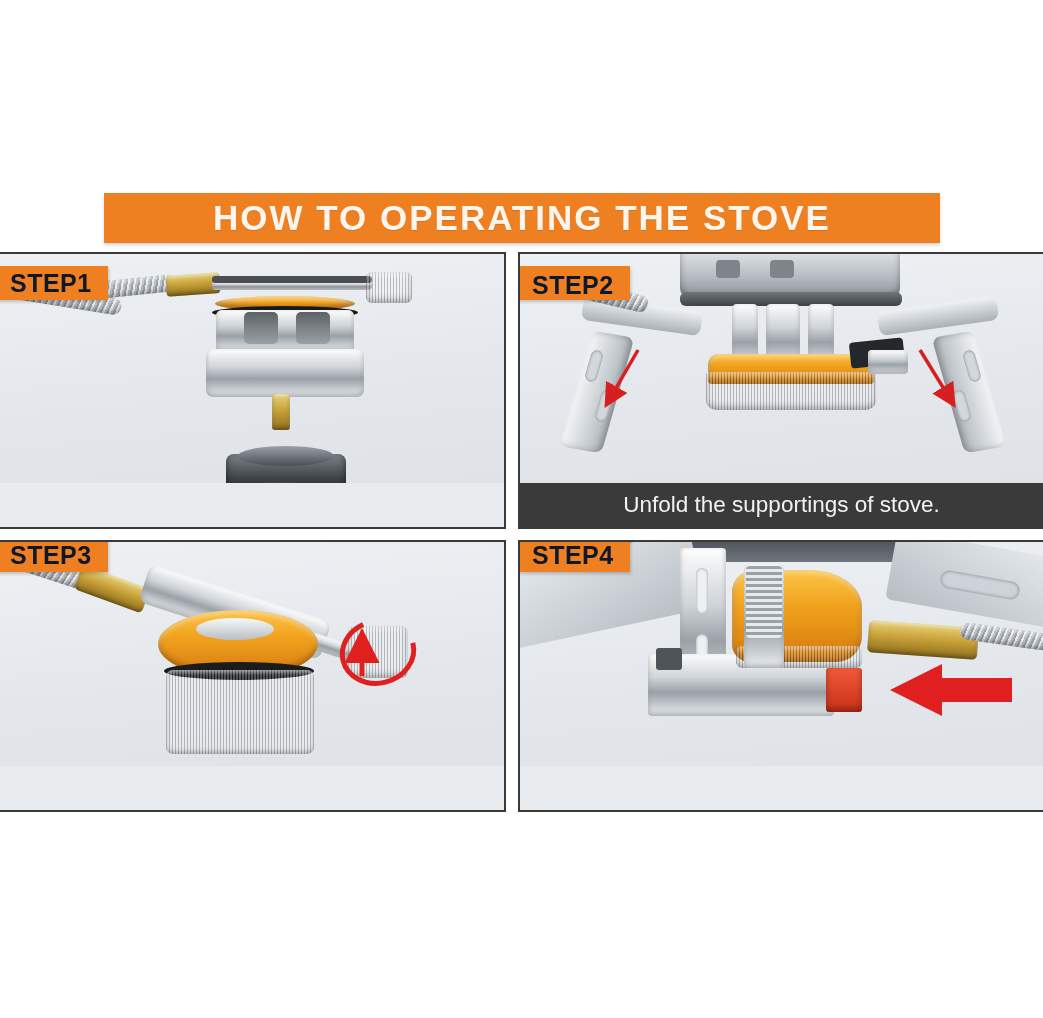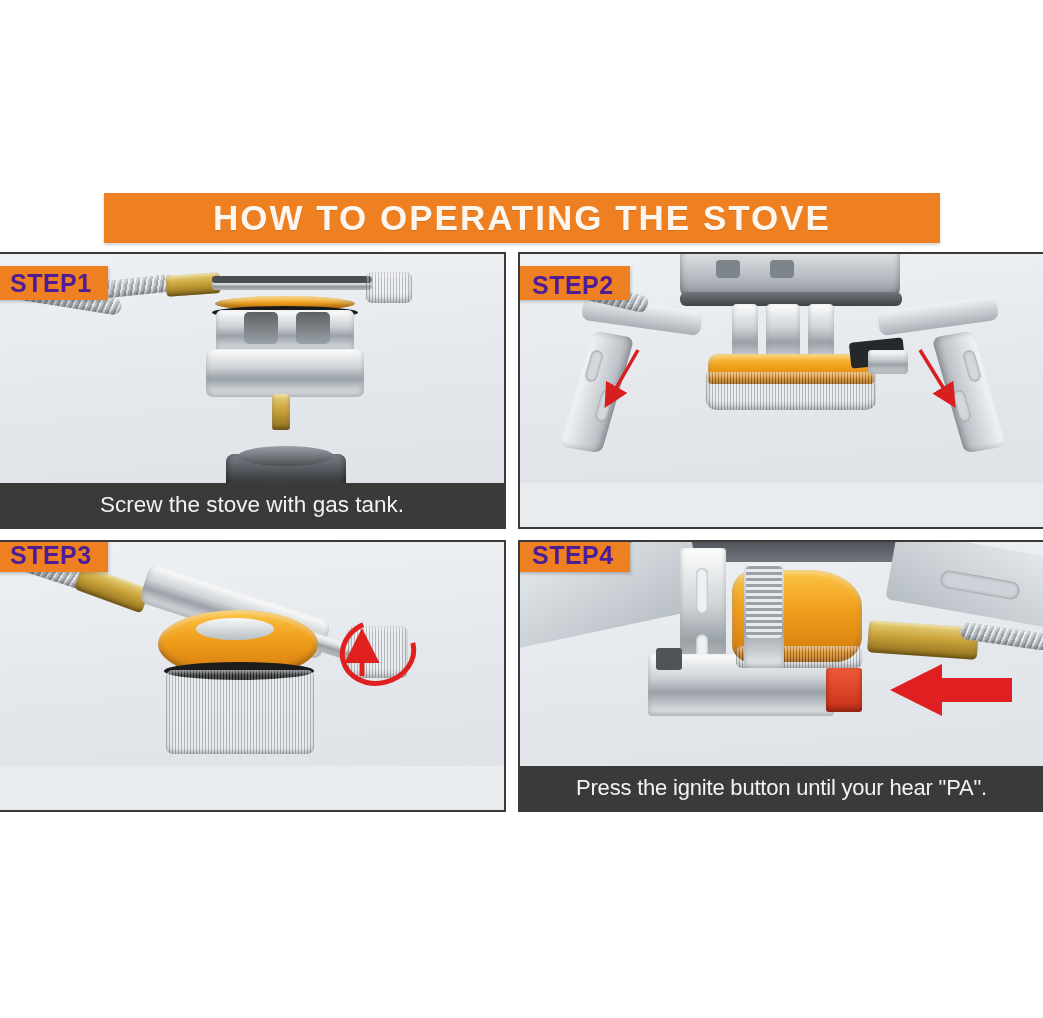--- a/index.html
+++ b/index.html
@@ -38,21 +38,21 @@
   .photo{position:absolute;left:0;top:0;right:0;bottom:44px;overflow:hidden;
     background:linear-gradient(175deg,#eef1f4 0%,#e4e8ec 55%,#dfe3e8 100%);}
 
   
   .badge{
     position:absolute;left:-4px;top:12px;height:34px;
     background:#ee8022;display:flex;align-items:center;
     padding:0 16px 0 14px;z-index:7;
     box-shadow:1px 2px 3px rgba(0,0,0,.2);
   }
-  .badge span{color:#4c1d95;font-size:25px;font-weight:bold;letter-spacing:.5px;white-space:nowrap;}
+  .badge span{color:#0f172a;font-size:25px;font-weight:bold;letter-spacing:.5px;white-space:nowrap;}
 
   
   .caption{
     position:absolute;left:0;right:0;bottom:0;height:44px;
     background:#3a3a3a;display:flex;align-items:center;justify-content:center;
     z-index:6;
   }
   .caption span{color:#f2f2f2;font-size:22.5px;white-space:nowrap;}
   .caption.tight span{font-size:22px;letter-spacing:-.2px;}
 
@@ -124,23 +124,20 @@
         <div style="position:absolute;left:226px;top:200px;width:120px;height:44px;border-radius:8px;background:linear-gradient(180deg,#7d838a 0%,#3e4347 55%,#1d2023 100%);box-shadow:inset 0 -3px 7px rgba(0,0,0,.6);"></div>
         <div style="position:absolute;left:238px;top:192px;width:96px;height:20px;border-radius:50%;background:linear-gradient(180deg,#9aa0a6,#4a4f54);"></div>
 
         <div class="tank" style="left:78px;top:228px;width:420px;height:180px;"></div>
 
       </div>
 
       <div class="badge">
         <span>STEP1</span>
       </div>
-      <div class="caption">
-        <span>Screw the stove with gas tank.</span>
-      </div>
     </div>
 
     <div class="panel p2">
       <div class="photo">
 
         <div style="position:absolute;left:160px;top:-14px;width:220px;height:58px;border-radius:10px;background:linear-gradient(180deg,#f2f4f6,#b9bfc5 60%,#8d9399);box-shadow:inset 0 -3px 7px rgba(0,0,0,.35);"></div>
         <div style="position:absolute;left:196px;top:6px;width:24px;height:18px;border-radius:4px;background:#7d848a;"></div>
         <div style="position:absolute;left:250px;top:6px;width:24px;height:18px;border-radius:4px;background:#7d848a;"></div>
         <div style="position:absolute;left:160px;top:38px;width:222px;height:14px;border-radius:6px;background:linear-gradient(180deg,#6f757b,#3d4245);"></div>
 
@@ -173,20 +170,23 @@
             </marker>
           </defs>
           <line x1="118" y1="96" x2="88" y2="148" stroke="#d81f20" stroke-width="3.5" marker-end="url(#ah2a)"></line>
           <line x1="400" y1="96" x2="432" y2="148" stroke="#d81f20" stroke-width="3.5" marker-end="url(#ah2a)"></line>
         </svg>
       </div>
 
       <div class="badge" style="left:-2px;align-items:flex-end;">
         <span>STEP2</span>
       </div>
+      <div class="caption">
+        <span>Unfold the supportings of stove.</span>
+      </div>
     </div>
 
     <div class="panel p3">
       <div class="photo">
 
         <div class="hose" style="left:-24px;top:16px;width:120px;transform:rotate(18deg);"></div>
 
         <div class="brass" style="left:76px;top:34px;width:72px;height:26px;transform:rotate(20deg);border-radius:5px;"></div>
 
         <div class="chrome" style="left:140px;top:50px;width:190px;height:40px;border-radius:9px;transform:rotate(18deg);"></div>
@@ -246,21 +246,18 @@
         <div style="position:absolute;left:306px;top:126px;width:36px;height:44px;background:linear-gradient(180deg,#f05a38,#c9301a);border-radius:3px;box-shadow:inset 0 -3px 6px rgba(0,0,0,.35);"></div>
 
         <svg style="position:absolute;left:370px;top:122px;width:130px;height:52px;">
           <polygon points="52,0 52,14 122,14 122,38 52,38 52,52 0,26" fill="#e02020"></polygon>
         </svg>
       </div>
 
       <div class="badge" style="left:-2px;top:-4px;">
         <span>STEP4</span>
       </div>
-      <div class="caption tight">
-        <span>Press the ignite button until your hear "PA".</span>
-      </div>
     </div>
 
   </div>
 
 
 </div>
 
 </body></html>

